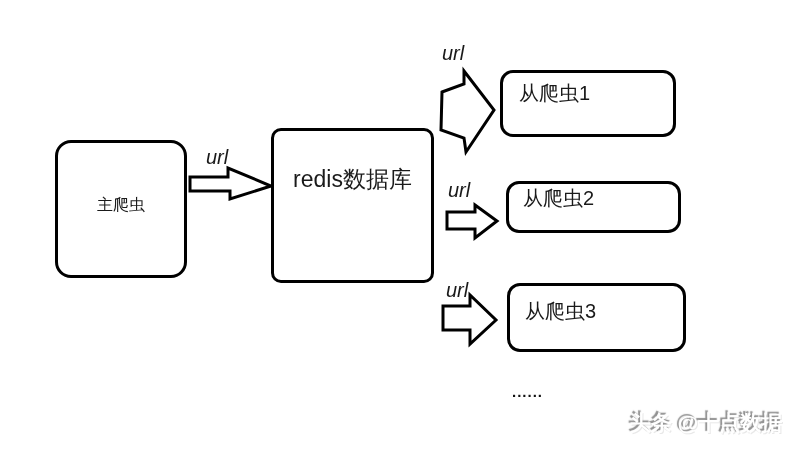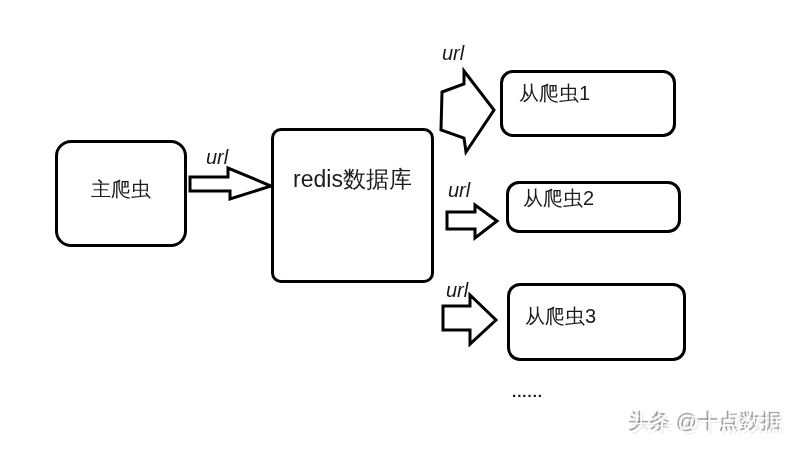--- a/index.html
+++ b/index.html
@@ -31,41 +31,41 @@
   .node {
     position: absolute;
     box-sizing: border-box;
     border: 3px solid #000000;
     background: #ffffff;
     display: flex;
     align-items: center;
     color: #1a1a1a;
   }
   .node-main {
-    left: 55px; top: 140px; width: 132px; height: 107px;
+    left: 55px; top: 140px; width: 132px; height: 138px;
     border-radius: 16px;
     justify-content: center;
-    font-size: 20px;
+    font-size: 16px;
     padding-bottom: 8px;
   }
   .node-redis {
     left: 271px; top: 128px; width: 163px; height: 155px;
     border-radius: 10px;
     justify-content: center;
     font-size: 23px;
     padding-bottom: 52px;
   }
   .node-slave {
     border-radius: 13px;
     justify-content: flex-start;
     font-size: 20px;
   }
   .node-slave1 { left: 500px; top: 70px;  width: 176px; height: 67px; padding: 0 0 20px 16px; text-align: center; }
   .node-slave2 { left: 506px; top: 181px; width: 175px; height: 52px; padding: 0 0 18px 14px; }
-  .node-slave3 { left: 507px; top: 283px; width: 179px; height: 78px; padding: 0 0 12px 15px; }
+  .node-slave3 { left: 507px; top: 283px; width: 179px; height: 69px; padding: 0 0 12px 15px; }
   .url-label {
     position: absolute;
     font-size: 20px;
     color: #1a1a1a;
     line-height: 1;
     font-style: italic;
   }
   .url-main { left: 206px; top: 147px; }
   .url-1    { left: 442px; top: 43px;  }
   .url-2    { left: 448px; top: 180px; }
@@ -75,21 +75,21 @@
     left: 512px; top: 383px;
     font-size: 15px;
     font-weight: 700;
     letter-spacing: 1px;
     color: #111111;
   }
   .watermark {
     position: absolute;
     left: 630px; top: 409px;
     font-size: 21px;
-    font-weight: 400;
+    font-weight: 700;
     color: #ffffff;
     text-shadow: -2px -2px 1px rgba(125,125,125,0.85), 1px 1px 0 rgba(230,230,230,0.9);
     white-space: nowrap;
   }
 </style>
 </head>
 <body>
 
 <div class="canvas">
 

